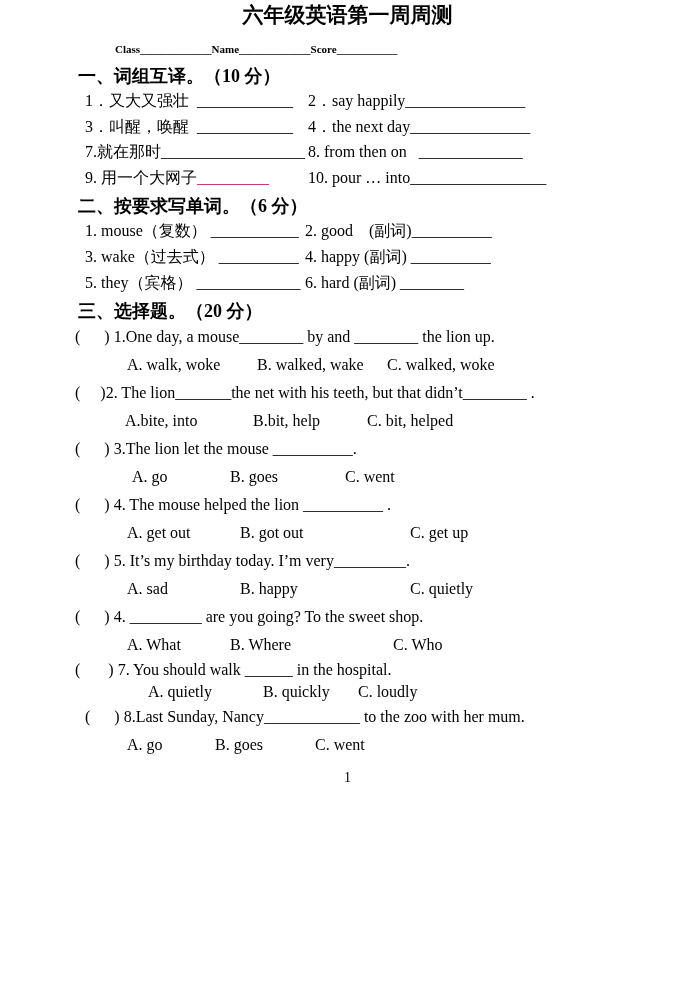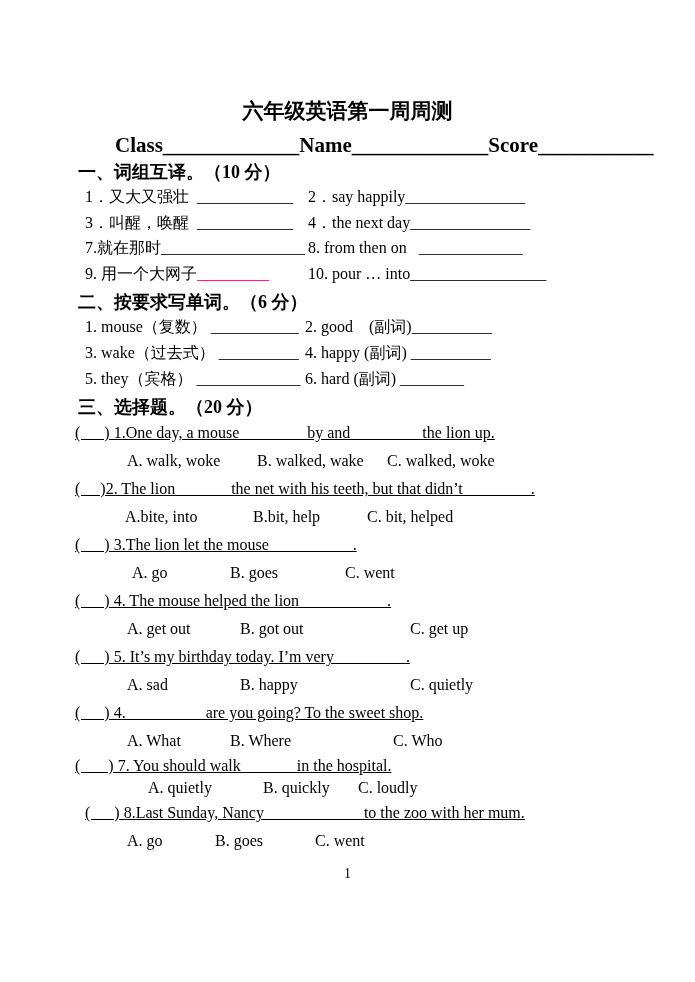--- a/index.html
+++ b/index.html
@@ -3,38 +3,38 @@
 <meta charset="utf-8">
 <style>
   html,body{margin:0;padding:0;background:#ffffff;}
   body{
     width:695px;height:982px;
     font-family:"Liberation Serif","DejaVu Serif",serif;
     color:#000;font-size:16px;
     overflow:hidden;
   }
   [data-bind]{white-space:pre;}
-  .page{width:695px;height:793px;background:#ffffff;box-sizing:border-box;padding-top:96px;}
+  .page{width:695px;height:793px;background:#ffffff;box-sizing:border-box;}
   .title{
     text-align:center;font-weight:bold;font-size:21px;
     margin:0;line-height:30px;height:30px;
   }
   .info{
-    margin:7px 0 0 115px;font-weight:bold;font-size:21px;
+    margin:7px 0 0 115px;font-weight:bold;font-size:11px;
     height:25px;line-height:25px;
   }
   .sec-head{
     margin:2px 0 0 78px;font-weight:bold;font-size:18px;
     height:24px;line-height:24px;
   }
   .s1-row{margin-left:85px;height:25.5px;line-height:25.5px;}
   .s2-row{margin-left:85px;height:26px;line-height:26px;}
   .cl{display:inline-block;width:223px;white-space:pre;vertical-align:top;overflow:visible;}
   .s2-row .cl{width:220px;}
-  .q-line{margin-left:75px;height:28px;line-height:28px;text-decoration:underline;}
+  .q-line{margin-left:75px;height:28px;line-height:28px;}
   .q-line.indent8{margin-left:85px;}
   .opts{margin-left:127px;height:28px;line-height:28px;}
   .opts .o{display:inline-block;white-space:pre;vertical-align:top;}
   .tight{height:22px;line-height:22px;}
   .gray{color:#be185d;}
   .pagenum{
     text-align:center;margin-top:9px;font-size:14px;
     height:20px;line-height:20px;
   }
 </style>

